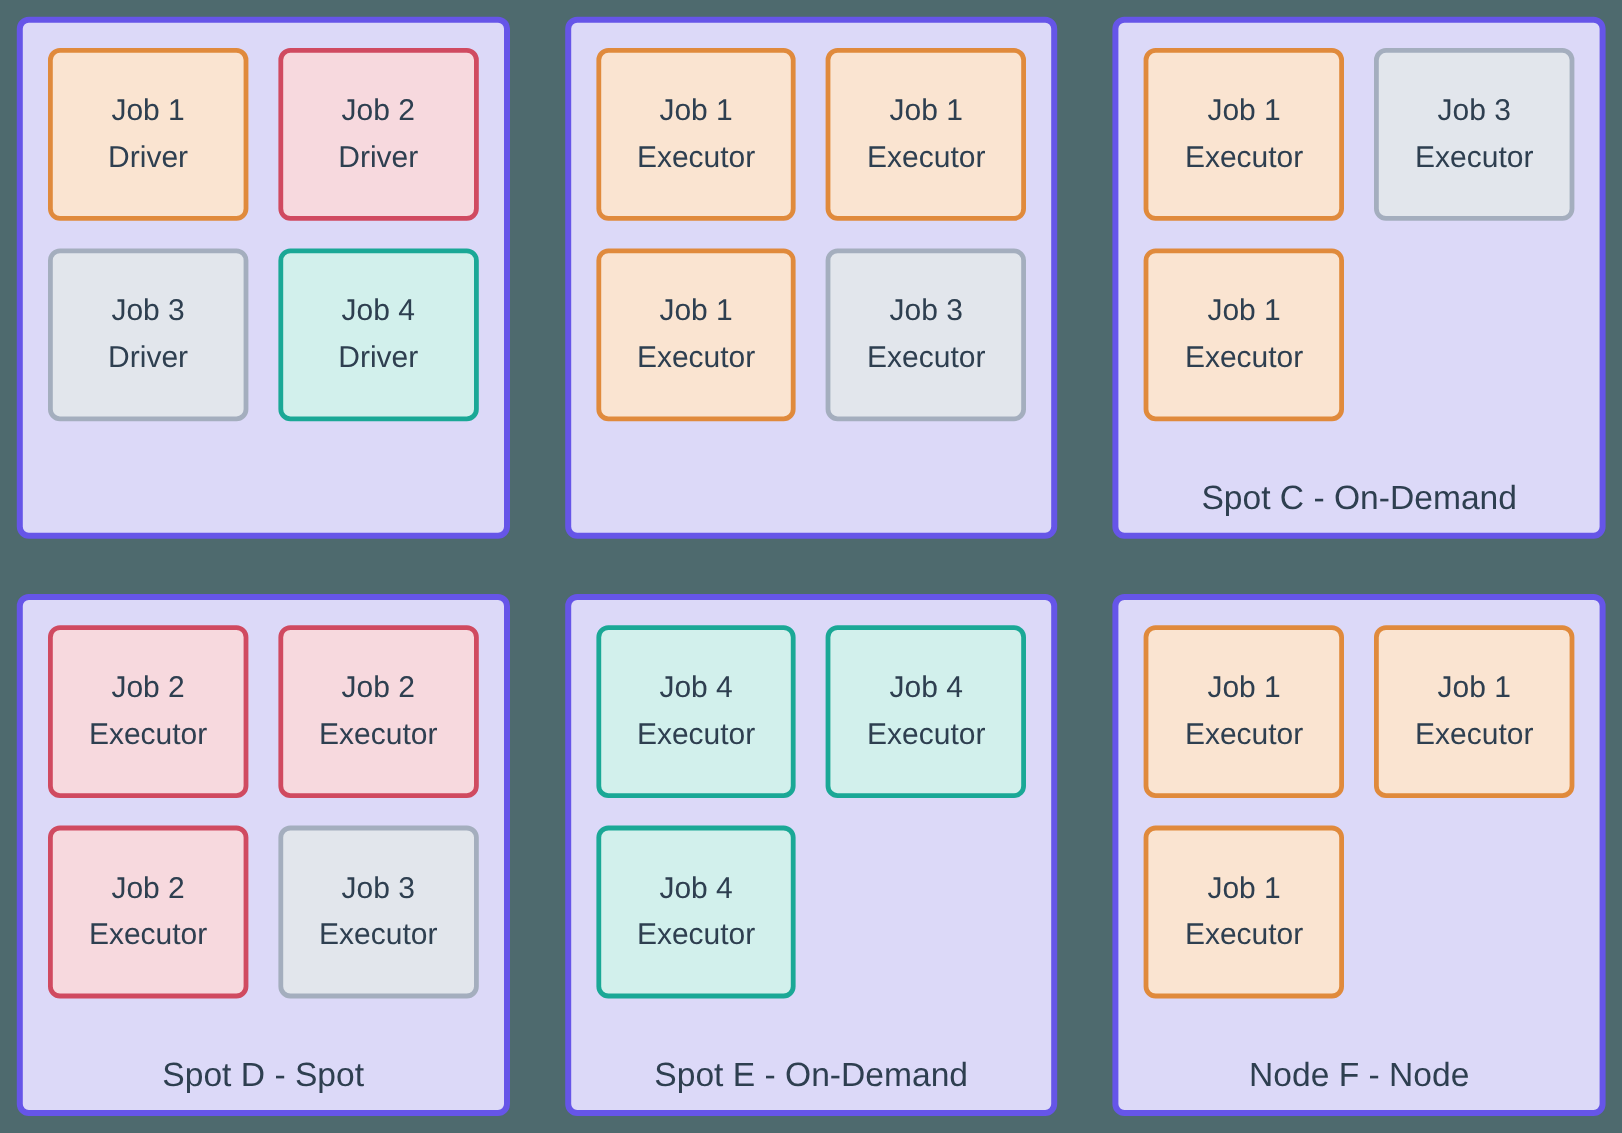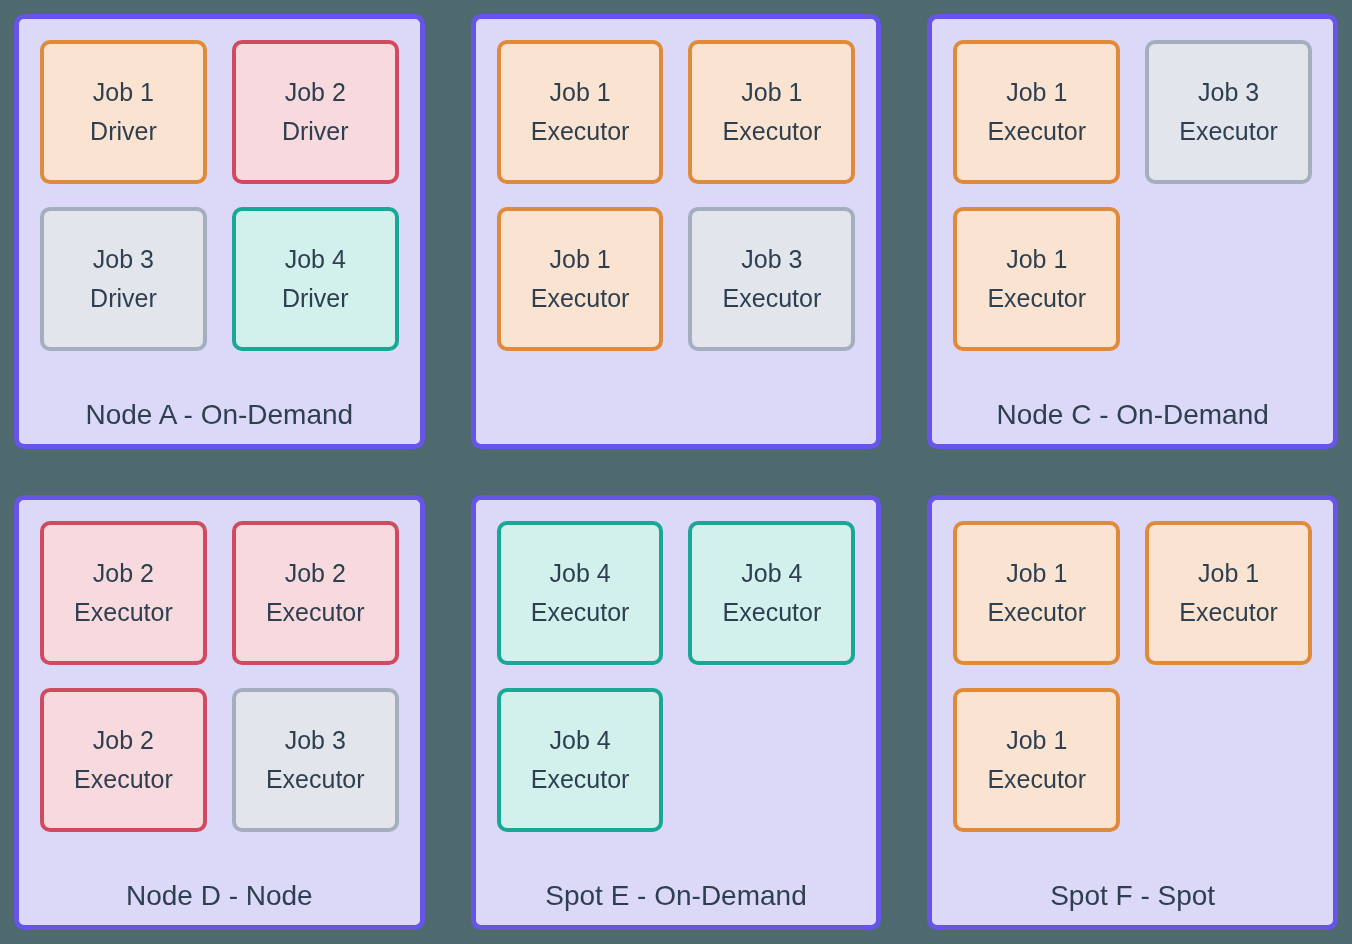--- a/index.html
+++ b/index.html
@@ -81,21 +81,20 @@
         </div>
         <div class="job" style="border-color: rgb(164, 174, 190); background: rgb(226, 230, 236);">
           <div>Job 3</div>
           <div>Driver</div>
         </div>
         <div class="job" style="border-color: rgb(26, 168, 150); background: rgb(210, 240, 236);">
           <div>Job 4</div>
           <div>Driver</div>
         </div>
       </div>
-      <div class="node-label">Node A - On-Demand</div>
     </section>
     <section class="node">
       <div class="jobs">
         <div class="job" style="border-color: rgb(224, 138, 60); background: rgb(250, 228, 209);">
           <div>Job 1</div>
           <div>Executor</div>
         </div>
         <div class="job" style="border-color: rgb(224, 138, 60); background: rgb(250, 228, 209);">
           <div>Job 1</div>
           <div>Executor</div>
@@ -118,42 +117,42 @@
         </div>
         <div class="job" style="border-color: rgb(164, 174, 190); background: rgb(226, 230, 236);">
           <div>Job 3</div>
           <div>Executor</div>
         </div>
         <div class="job" style="border-color: rgb(224, 138, 60); background: rgb(250, 228, 209);">
           <div>Job 1</div>
           <div>Executor</div>
         </div>
       </div>
-      <div class="node-label">Node C - On-Demand</div>
+      <div class="node-label">Spot C - On-Demand</div>
     </section>
     <section class="node">
       <div class="jobs">
         <div class="job" style="border-color: rgb(208, 74, 96); background: rgb(247, 217, 222);">
           <div>Job 2</div>
           <div>Executor</div>
         </div>
         <div class="job" style="border-color: rgb(208, 74, 96); background: rgb(247, 217, 222);">
           <div>Job 2</div>
           <div>Executor</div>
         </div>
         <div class="job" style="border-color: rgb(208, 74, 96); background: rgb(247, 217, 222);">
           <div>Job 2</div>
           <div>Executor</div>
         </div>
         <div class="job" style="border-color: rgb(164, 174, 190); background: rgb(226, 230, 236);">
           <div>Job 3</div>
           <div>Executor</div>
         </div>
       </div>
-      <div class="node-label">Node D - Node</div>
+      <div class="node-label">Spot D - Spot</div>
     </section>
     <section class="node">
       <div class="jobs">
         <div class="job" style="border-color: rgb(26, 168, 150); background: rgb(210, 240, 236);">
           <div>Job 4</div>
           <div>Executor</div>
         </div>
         <div class="job" style="border-color: rgb(26, 168, 150); background: rgb(210, 240, 236);">
           <div>Job 4</div>
           <div>Executor</div>
@@ -173,15 +172,15 @@
         </div>
         <div class="job" style="border-color: rgb(224, 138, 60); background: rgb(250, 228, 209);">
           <div>Job 1</div>
           <div>Executor</div>
         </div>
         <div class="job" style="border-color: rgb(224, 138, 60); background: rgb(250, 228, 209);">
           <div>Job 1</div>
           <div>Executor</div>
         </div>
       </div>
-      <div class="node-label">Spot F - Spot</div>
+      <div class="node-label">Node F - Node</div>
     </section>
   </main>
 
 </body></html>

